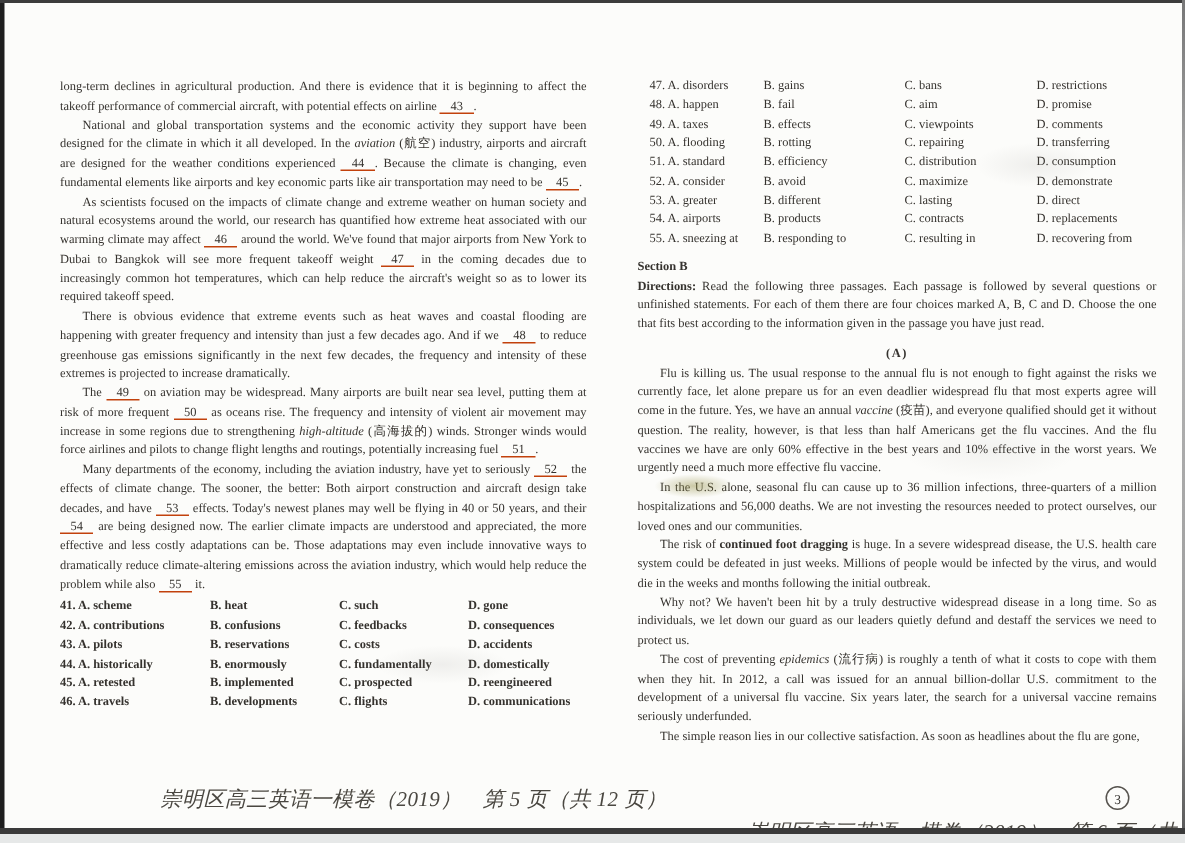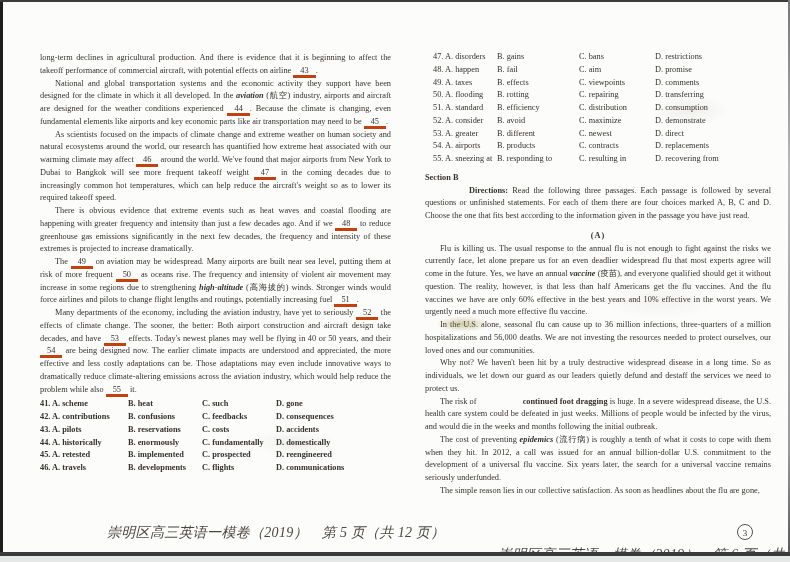--- a/index.html
+++ b/index.html
@@ -22,31 +22,31 @@
   .col{
     position:absolute;
     font-size:8.3px;line-height:12.75px;color:#35322e;
     text-align:justify;
   }
   .col-left{left:40px;top:52px;width:351px;}
   .col-right{left:425px;top:51px;width:346px;}
 
   .para{margin:0;}
   .para.indent{text-indent:15px;}
-  .i{font-style:italic;font-weight:bold;}
-  .b{font-weight:bold;margin-left:44px;}
+  .i{font-style:italic;}
+  .b{font-weight:bold;}
   .blank{
-    border-bottom:3px solid #c2410c;
+    border-bottom:1px solid #c2410c;
     padding:0 7px;
     white-space:nowrap;
     margin-top:18px;
   }
 
   .q-block{margin-top:2px;}
-  .q-row{display:grid;}
+  .q-row{display:grid;gap:12px;}
   .q-left .q-row{grid-template-columns:88px 74px 74px auto;font-weight:bold;}
   .q-right{padding-left:8px;margin-top:0;}
   .q-right .q-row{grid-template-columns:64px 82px 76px auto;}
   .q-cell{white-space:nowrap;text-align:left;}
 
   .section-title{font-weight:bold;margin-top:6px;}
   .passage-label{
     text-align:center;font-weight:bold;letter-spacing:1px;margin-top:7px;
   }
 
@@ -163,21 +163,21 @@
         </div>
         <div class="q-row">
           <div class="q-cell">52. A. consider</div>
           <div class="q-cell">B. avoid</div>
           <div class="q-cell">C. maximize</div>
           <div class="q-cell">D. demonstrate</div>
         </div>
         <div class="q-row">
           <div class="q-cell">53. A. greater</div>
           <div class="q-cell">B. different</div>
-          <div class="q-cell">C. newest</div>
+          <div class="q-cell">C. lasting</div>
           <div class="q-cell">D. direct</div>
         </div>
         <div class="q-row">
           <div class="q-cell">54. A. airports</div>
           <div class="q-cell">B. products</div>
           <div class="q-cell">C. contracts</div>
           <div class="q-cell">D. replacements</div>
         </div>
         <div class="q-row">
           <div class="q-cell">55. A. sneezing at</div>
@@ -185,22 +185,22 @@
           <div class="q-cell">C. resulting in</div>
           <div class="q-cell">D. recovering from</div>
         </div>
       </div>
     <div class="section-title">Section B</div>
     <p class="para" id="directions-para"><span class="b">Directions:</span><span> Read the following three passages. Each passage is followed by several questions or unfinished statements. For each of them there are four choices marked A, B, C and D. Choose the one that fits best according to the information given in the passage you have just read.</span></p>
     <div class="passage-label">(A)</div>
     <div id="right-paras">
         <p class="para indent"><span>Flu is killing us. The usual response to the annual flu is not enough to fight against the risks we currently face, let alone prepare us for an even deadlier widespread flu that most experts agree will come in the future. Yes, we have an annual </span><span class="i">vaccine</span><span> (疫苗), and everyone qualified should get it without question. The reality, however, is that less than half Americans get the flu vaccines. And the flu vaccines we have are only 60% effective in the best years and 10% effective in the worst years. We urgently need a much more effective flu vaccine.</span></p>
         <p class="para indent"><span>In the U.S. alone, seasonal flu can cause up to 36 million infections, three-quarters of a million hospitalizations and 56,000 deaths. We are not investing the resources needed to protect ourselves, our loved ones and our communities.</span></p>
+        <p class="para indent"><span>The risk of </span><span class="b">continued foot dragging</span><span> is huge. In a severe widespread disease, the U.S. health care system could be defeated in just weeks. Millions of people would be infected by the virus, and would die in the weeks and months following the initial outbreak.</span></p>
         <p class="para indent"><span>Why not? We haven't been hit by a truly destructive widespread disease in a long time. So as individuals, we let down our guard as our leaders quietly defund and destaff the services we need to protect us.</span></p>
-        <p class="para indent"><span>The risk of </span><span class="b">continued foot dragging</span><span> is huge. In a severe widespread disease, the U.S. health care system could be defeated in just weeks. Millions of people would be infected by the virus, and would die in the weeks and months following the initial outbreak.</span></p>
         <p class="para indent"><span>The cost of preventing </span><span class="i">epidemics</span><span> (流行病) is roughly a tenth of what it costs to cope with them when they hit. In 2012, a call was issued for an annual billion-dollar U.S. commitment to the development of a universal flu vaccine. Six years later, the search for a universal vaccine remains seriously underfunded.</span></p>
         <p class="para indent"><span>The simple reason lies in our collective satisfaction. As soon as headlines about the flu are gone,</span></p>
       </div>
   </div>
 
   <div class="footer footer-left">
     <span>崇明区高三英语一模卷（2019）</span><span class="footer-page">第 5 页（共 12 页）</span>
   </div>
   <div class="footer footer-right">
     <span>崇明区高三英语一模卷（2019）</span><span class="footer-page">第 6 页（共 12 页）</span>

